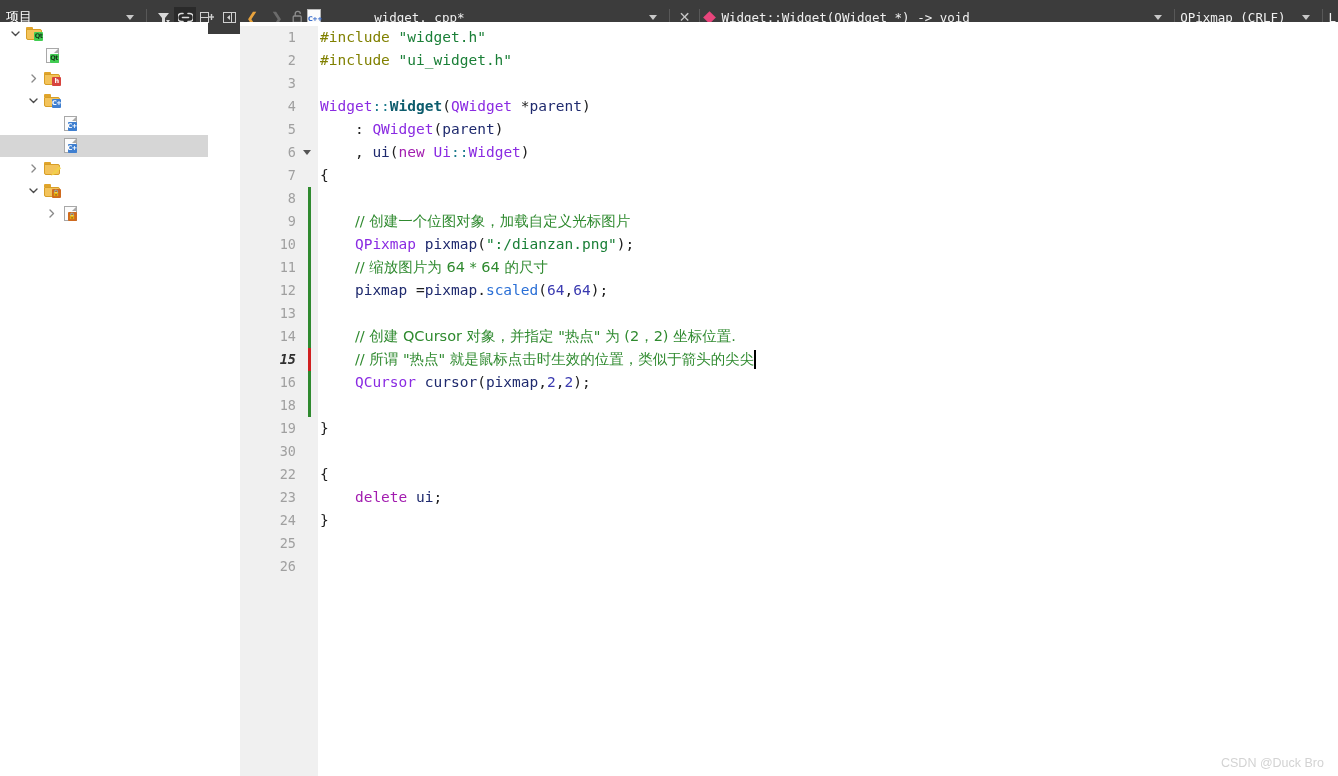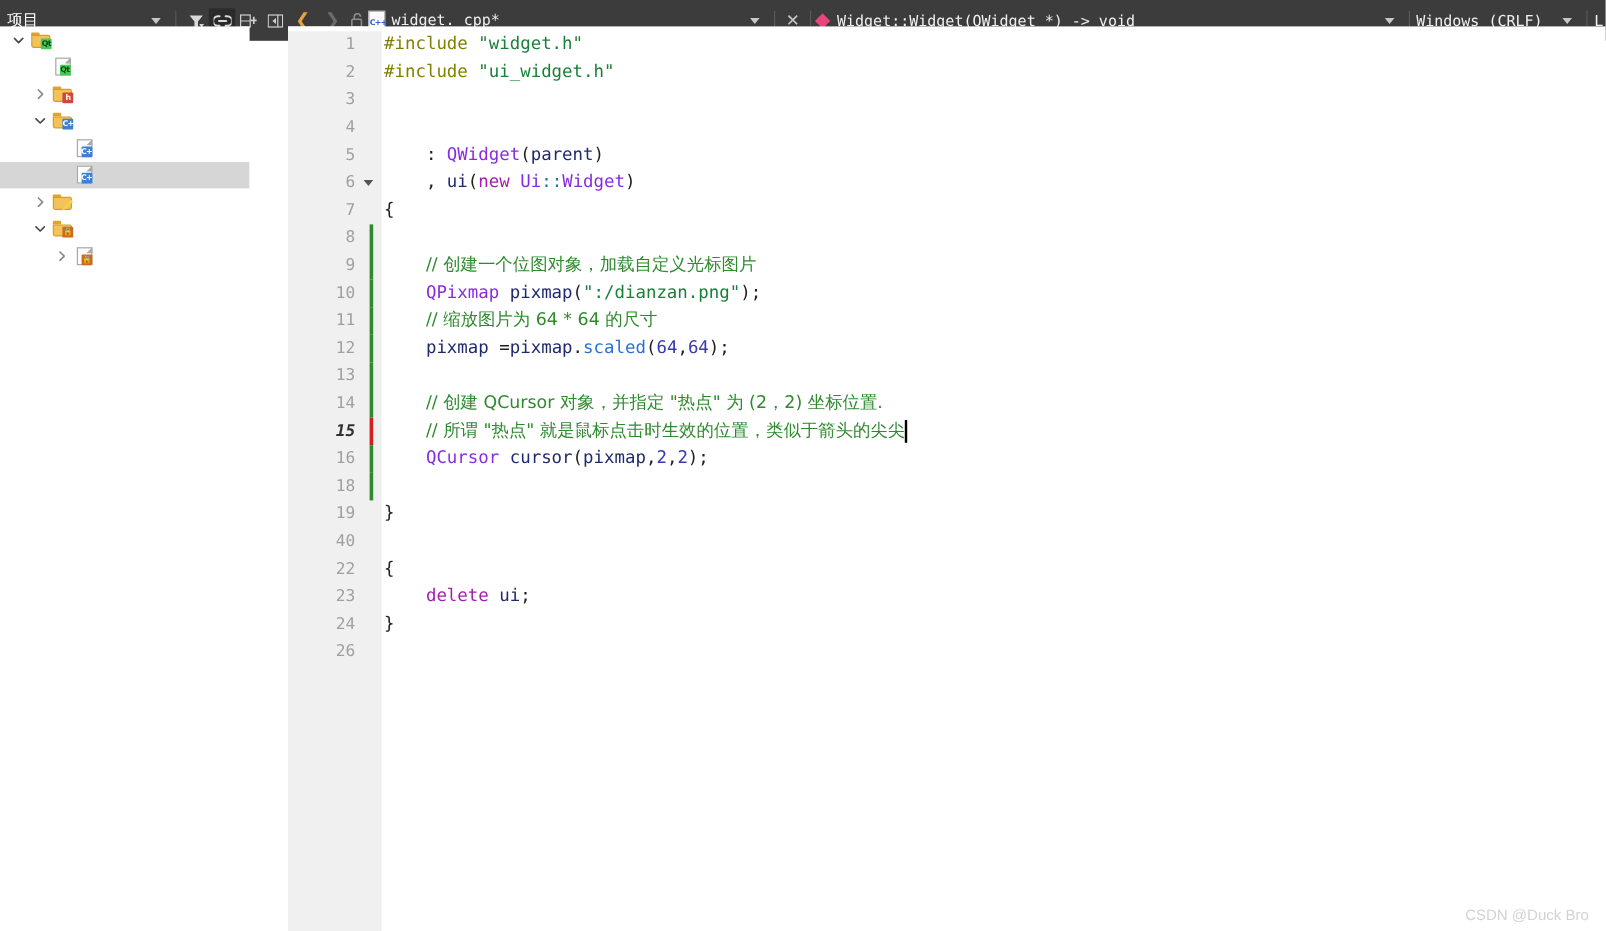--- a/index.html
+++ b/index.html
@@ -45,21 +45,21 @@
     width: 0; height: 0; border-left: 4px solid transparent;
     border-right: 4px solid transparent; border-top: 5px solid #c8c8c8;
   }
 
   
   #edit-toolbar { flex: 1; height: 22px; display: flex; align-items: center; min-width: 0; }
   .nav-arrow { font-size: 15px; line-height: 1; padding: 0 6px; flex: none; }
   .nav-arrow.enabled { color: #e8a33d; }
   .nav-arrow.disabled { color: #6b6b6b; }
 
-  .file-chip { display: flex; align-items: flex-start; flex: none; }
+  .file-chip { display: flex; align-items: center; flex: none; gap: 48px; }
   .cpp-doc {
     position: relative; width: 14px; height: 16px; background: #fbfbfb;
     border: 1px solid #b9b9b9; flex: none; margin-right: 5px;
   }
   .cpp-doc::after {
     content: "C++"; position: absolute; left: -1px; bottom: 1px;
     font-size: 6.5px; font-weight: bold; color: #2d63c8;
     letter-spacing: -0.5px; width: 16px; text-align: center;
     font-family: "DejaVu Sans", sans-serif;
   }
@@ -261,21 +261,21 @@
     <span class="tb-sep"></span>
     <span class="x-close">✕</span>
     <span class="tb-sep"></span>
     <span class="diamond"></span>
     <span class="mono-bar">Widget::Widget(QWidget *) -&gt; void</span>
     <span style="flex:1"></span>
     <span class="tb-icon">
       <span class="caret-dn"></span>
     </span>
     <span class="tb-sep"></span>
-    <span class="mono-bar">Windows (CRLF)</span>
+    <span class="mono-bar">QPixmap (CRLF)</span>
     <span class="tb-icon" style="margin-left:10px">
       <span class="caret-dn"></span>
     </span>
     <span class="tb-sep"></span>
     <span class="mono-bar" style="padding-right:2px">L</span>
   </div>
 </div>
 
 <div id="sidebar">
   <div id="tree-host">
@@ -406,36 +406,37 @@
     </div>
 </div>
 
 <div id="editor">
   <div id="gutter"></div>
   <div id="gutter-cap"></div>
   <div id="code">
       <div class="cline"><span class="lnum">1</span><span class="ctext"><span class="t-pre">#include</span><span class="t-pln"> </span><span class="t-str">"widget.h"</span></span></div>
       <div class="cline"><span class="lnum">2</span><span class="ctext"><span class="t-pre">#include</span><span class="t-pln"> </span><span class="t-str">"ui_widget.h"</span></span></div>
       <div class="cline"><span class="lnum">3</span><span class="ctext"></span></div>
-      <div class="cline"><span class="lnum">4</span></div>
+      <div class="cline"><span class="lnum">4</span><span class="ctext"><span class="t-cls">Widget</span><span class="t-op">::</span><span class="t-fn">Widget</span><span class="t-punc">(</span><span class="t-cls">QWidget</span><span class="t-pln"> *</span><span class="t-var">parent</span><span class="t-punc">)</span></span></div>
       <div class="cline"><span class="lnum">5</span><span class="ctext"><span class="t-pln">    : </span><span class="t-cls">QWidget</span><span class="t-punc">(</span><span class="t-var">parent</span><span class="t-punc">)</span></span></div>
       <div class="cline"><span class="lnum">6</span><span class="fold"><i></i></span><span class="ctext"><span class="t-pln">    , </span><span class="t-var">ui</span><span class="t-punc">(</span><span class="t-kw">new</span><span class="t-pln"> </span><span class="t-cls">Ui</span><span class="t-op">::</span><span class="t-cls">Widget</span><span class="t-punc">)</span></span></div>
       <div class="cline"><span class="lnum">7</span><span class="ctext"><span class="t-punc">{</span></span></div>
       <div class="cline"><span class="lnum">8</span><span class="chbar green"></span></div>
       <div class="cline"><span class="lnum">9</span><span class="chbar green"></span><span class="ctext"><span class="t-pln">    </span><span class="t-cmt cn">// 创建一个位图对象，加载自定义光标图片</span></span></div>
       <div class="cline"><span class="lnum">10</span><span class="chbar green"></span><span class="ctext"><span class="t-pln">    </span><span class="t-cls">QPixmap</span><span class="t-pln"> </span><span class="t-var">pixmap</span><span class="t-punc">(</span><span class="t-str">":/dianzan.png"</span><span class="t-punc">);</span></span></div>
       <div class="cline"><span class="lnum">11</span><span class="chbar green"></span><span class="ctext"><span class="t-pln">    </span><span class="t-cmt cn">// 缩放图片为 64 * 64 的尺寸</span></span></div>
       <div class="cline"><span class="lnum">12</span><span class="chbar green"></span><span class="ctext"><span class="t-pln">    </span><span class="t-var">pixmap</span><span class="t-pln"> =</span><span class="t-var">pixmap</span><span class="t-punc">.</span><span class="t-call">scaled</span><span class="t-punc">(</span><span class="t-num">64</span><span class="t-punc">,</span><span class="t-num">64</span><span class="t-punc">);</span></span></div>
       <div class="cline"><span class="lnum">13</span><span class="chbar green"></span><span class="ctext"></span></div>
       <div class="cline"><span class="lnum">14</span><span class="chbar green"></span><span class="ctext"><span class="t-pln">    </span><span class="t-cmt cn">// 创建 QCursor 对象，并指定 "热点" 为 (2，2) 坐标位置.</span></span></div>
       <div class="cline"><span class="lnum cur">15</span><span class="chbar red"></span><span class="ctext"><span class="t-pln">    </span><span class="t-cmt cn">// 所谓 "热点" 就是鼠标点击时生效的位置，类似于箭头的尖尖</span></span></div>
       <div class="cline"><span class="lnum">16</span><span class="chbar green"></span><span class="ctext"><span class="t-pln">    </span><span class="t-cls">QCursor</span><span class="t-pln"> </span><span class="t-var">cursor</span><span class="t-punc">(</span><span class="t-var">pixmap</span><span class="t-punc">,</span><span class="t-num">2</span><span class="t-punc">,</span><span class="t-num">2</span><span class="t-punc">);</span></span></div>
       <div class="cline"><span class="lnum">18</span><span class="chbar green"></span></div>
       <div class="cline"><span class="lnum">19</span><span class="ctext"><span class="t-punc">}</span></span></div>
-      <div class="cline"><span class="lnum">40</span><span class="ctext"></span></div>
+      <div class="cline"><span class="lnum">30</span><span class="ctext"></span></div>
       <div class="cline"><span class="lnum">22</span><span class="ctext"><span class="t-punc">{</span></span></div>
       <div class="cline"><span class="lnum">23</span><span class="ctext"><span class="t-pln">    </span><span class="t-kw">delete</span><span class="t-pln"> </span><span class="t-var">ui</span><span class="t-punc">;</span></span></div>
       <div class="cline"><span class="lnum">24</span><span class="ctext"><span class="t-punc">}</span></span></div>
+      <div class="cline"><span class="lnum">25</span><span class="ctext"></span></div>
       <div class="cline"><span class="lnum">26</span><span class="ctext"></span></div>
     </div>
   <div id="caret" style="left: 514px; top: 328px;"></div>
   <div id="watermark">CSDN @Duck Bro</div>
 </div>
 
 </body></html>

